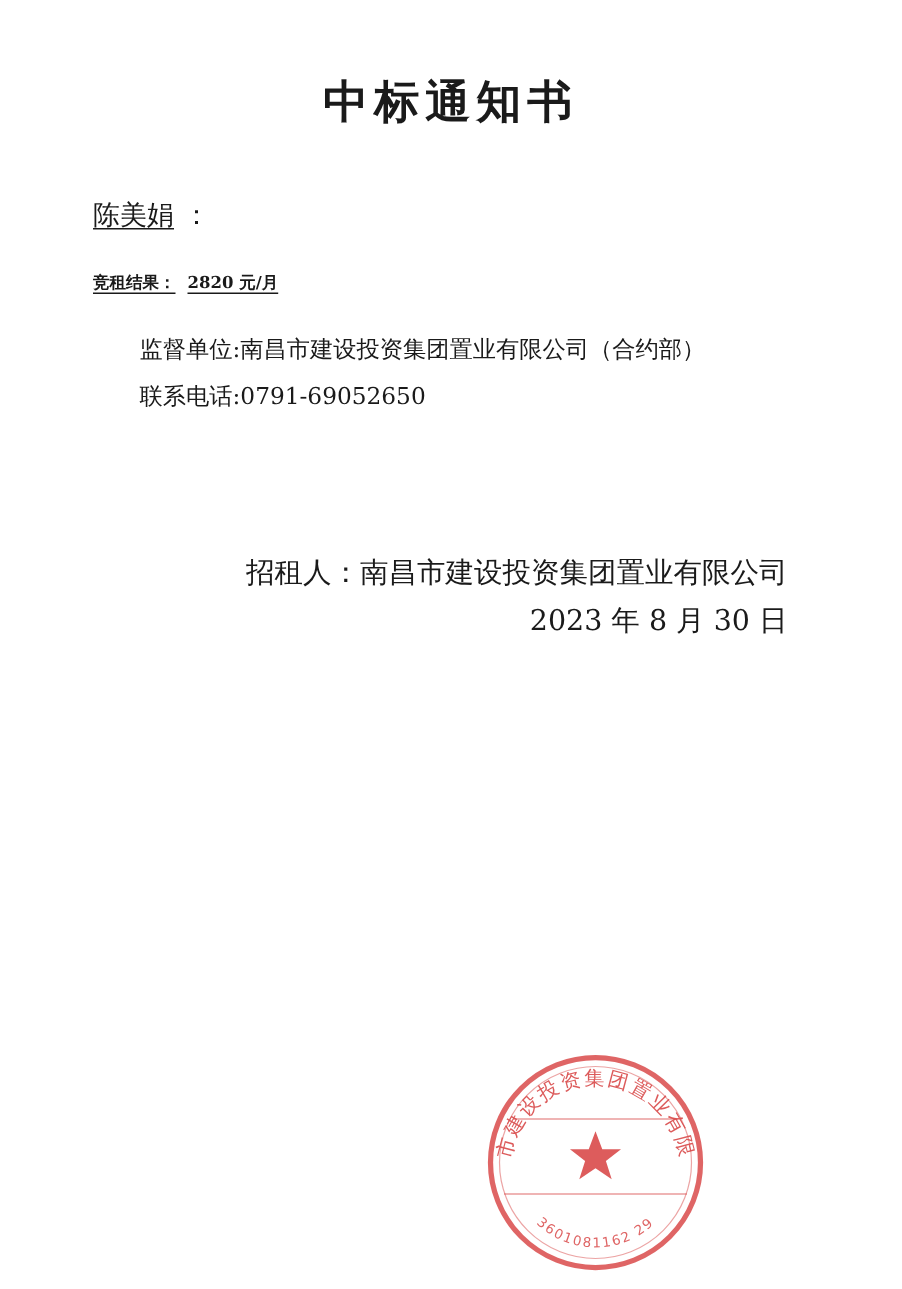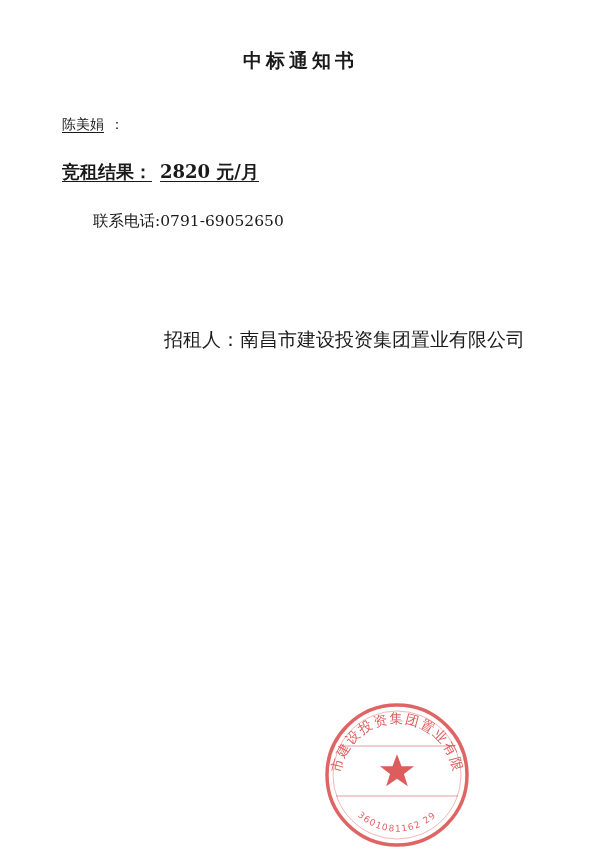--- a/index.html
+++ b/index.html
@@ -17,29 +17,29 @@
   }
   .page {
     position: relative;
     width: 601px;
     height: 859px;
     box-sizing: border-box;
     padding: 0 62px;
   }
   .doc-title {
     text-align: center;
-    font-size: 19px;
+    font-size: 30px;
     letter-spacing: 4px;
     font-weight: 600;
     margin-top: 48px;
     margin-bottom: 42px;
     font-family: "DejaVu Serif", "Liberation Serif", serif;
   }
   .salutation {
-    font-size: 14px;
+    font-size: 18px;
     margin-top: 10px;
     margin-bottom: 16px;
   }
   .salutation .name {
     text-decoration: underline;
     text-underline-offset: 3px;
   }
   .salutation .colon {
     margin-left: 6px;
   }
@@ -52,21 +52,21 @@
     margin: 0 0 14px 0;
   }
   .u {
     text-decoration: underline;
     text-underline-offset: 3px;
   }
   .b {
     font-weight: 700;
   }
   .result-line {
-    font-size: 18px;
+    font-size: 11px;
     margin-top: 26px;
     margin-bottom: 22px;
     font-weight: 600;
   }
   .result-line .label {
     text-decoration: underline;
     text-underline-offset: 3px;
   }
   .result-line .value {
     text-decoration: underline;
@@ -117,24 +117,26 @@
   <div class="salutation">
     <span class="name">陈美娟</span><span class="colon">：</span>
   </div>
 
 
   <div class="result-line">
     <span class="label">竞租结果：</span><span class="value">2820 元/月</span>
   </div>
 
 
+  <p class="info-line">监督单位:南昌市建设投资集团置业有限公司（合约部）</p>
   <p class="info-line">联系电话:0791-69052650</p>
 
   <div class="signature-block">
     <div class="sig-line">招租人：南昌市建设投资集团置业有限公司</div>
+    <div class="sig-line">2023 年 8 月 30 日</div>
   </div>
 
   <div class="seal">
     <svg viewBox="0 0 150 150" width="150" height="150" aria-hidden="true">
       <circle cx="75" cy="75" r="70" fill="none" stroke="#d94a4a" stroke-width="3.5" opacity="0.85"></circle>
       <circle cx="75" cy="75" r="64" fill="none" stroke="#d94a4a" stroke-width="0.8" opacity="0.5"></circle>
       <path id="sealTopArc" d="M 18 80 A 57 57 0 0 1 132 80" fill="none"></path>
       <text font-size="13.5" fill="#d94a4a" font-family="'DejaVu Serif', serif" letter-spacing="1.5" opacity="0.9">
         <textPath href="#sealTopArc" startOffset="50%" text-anchor="middle">南昌市建设投资集团置业有限公司</textPath>
       </text>

